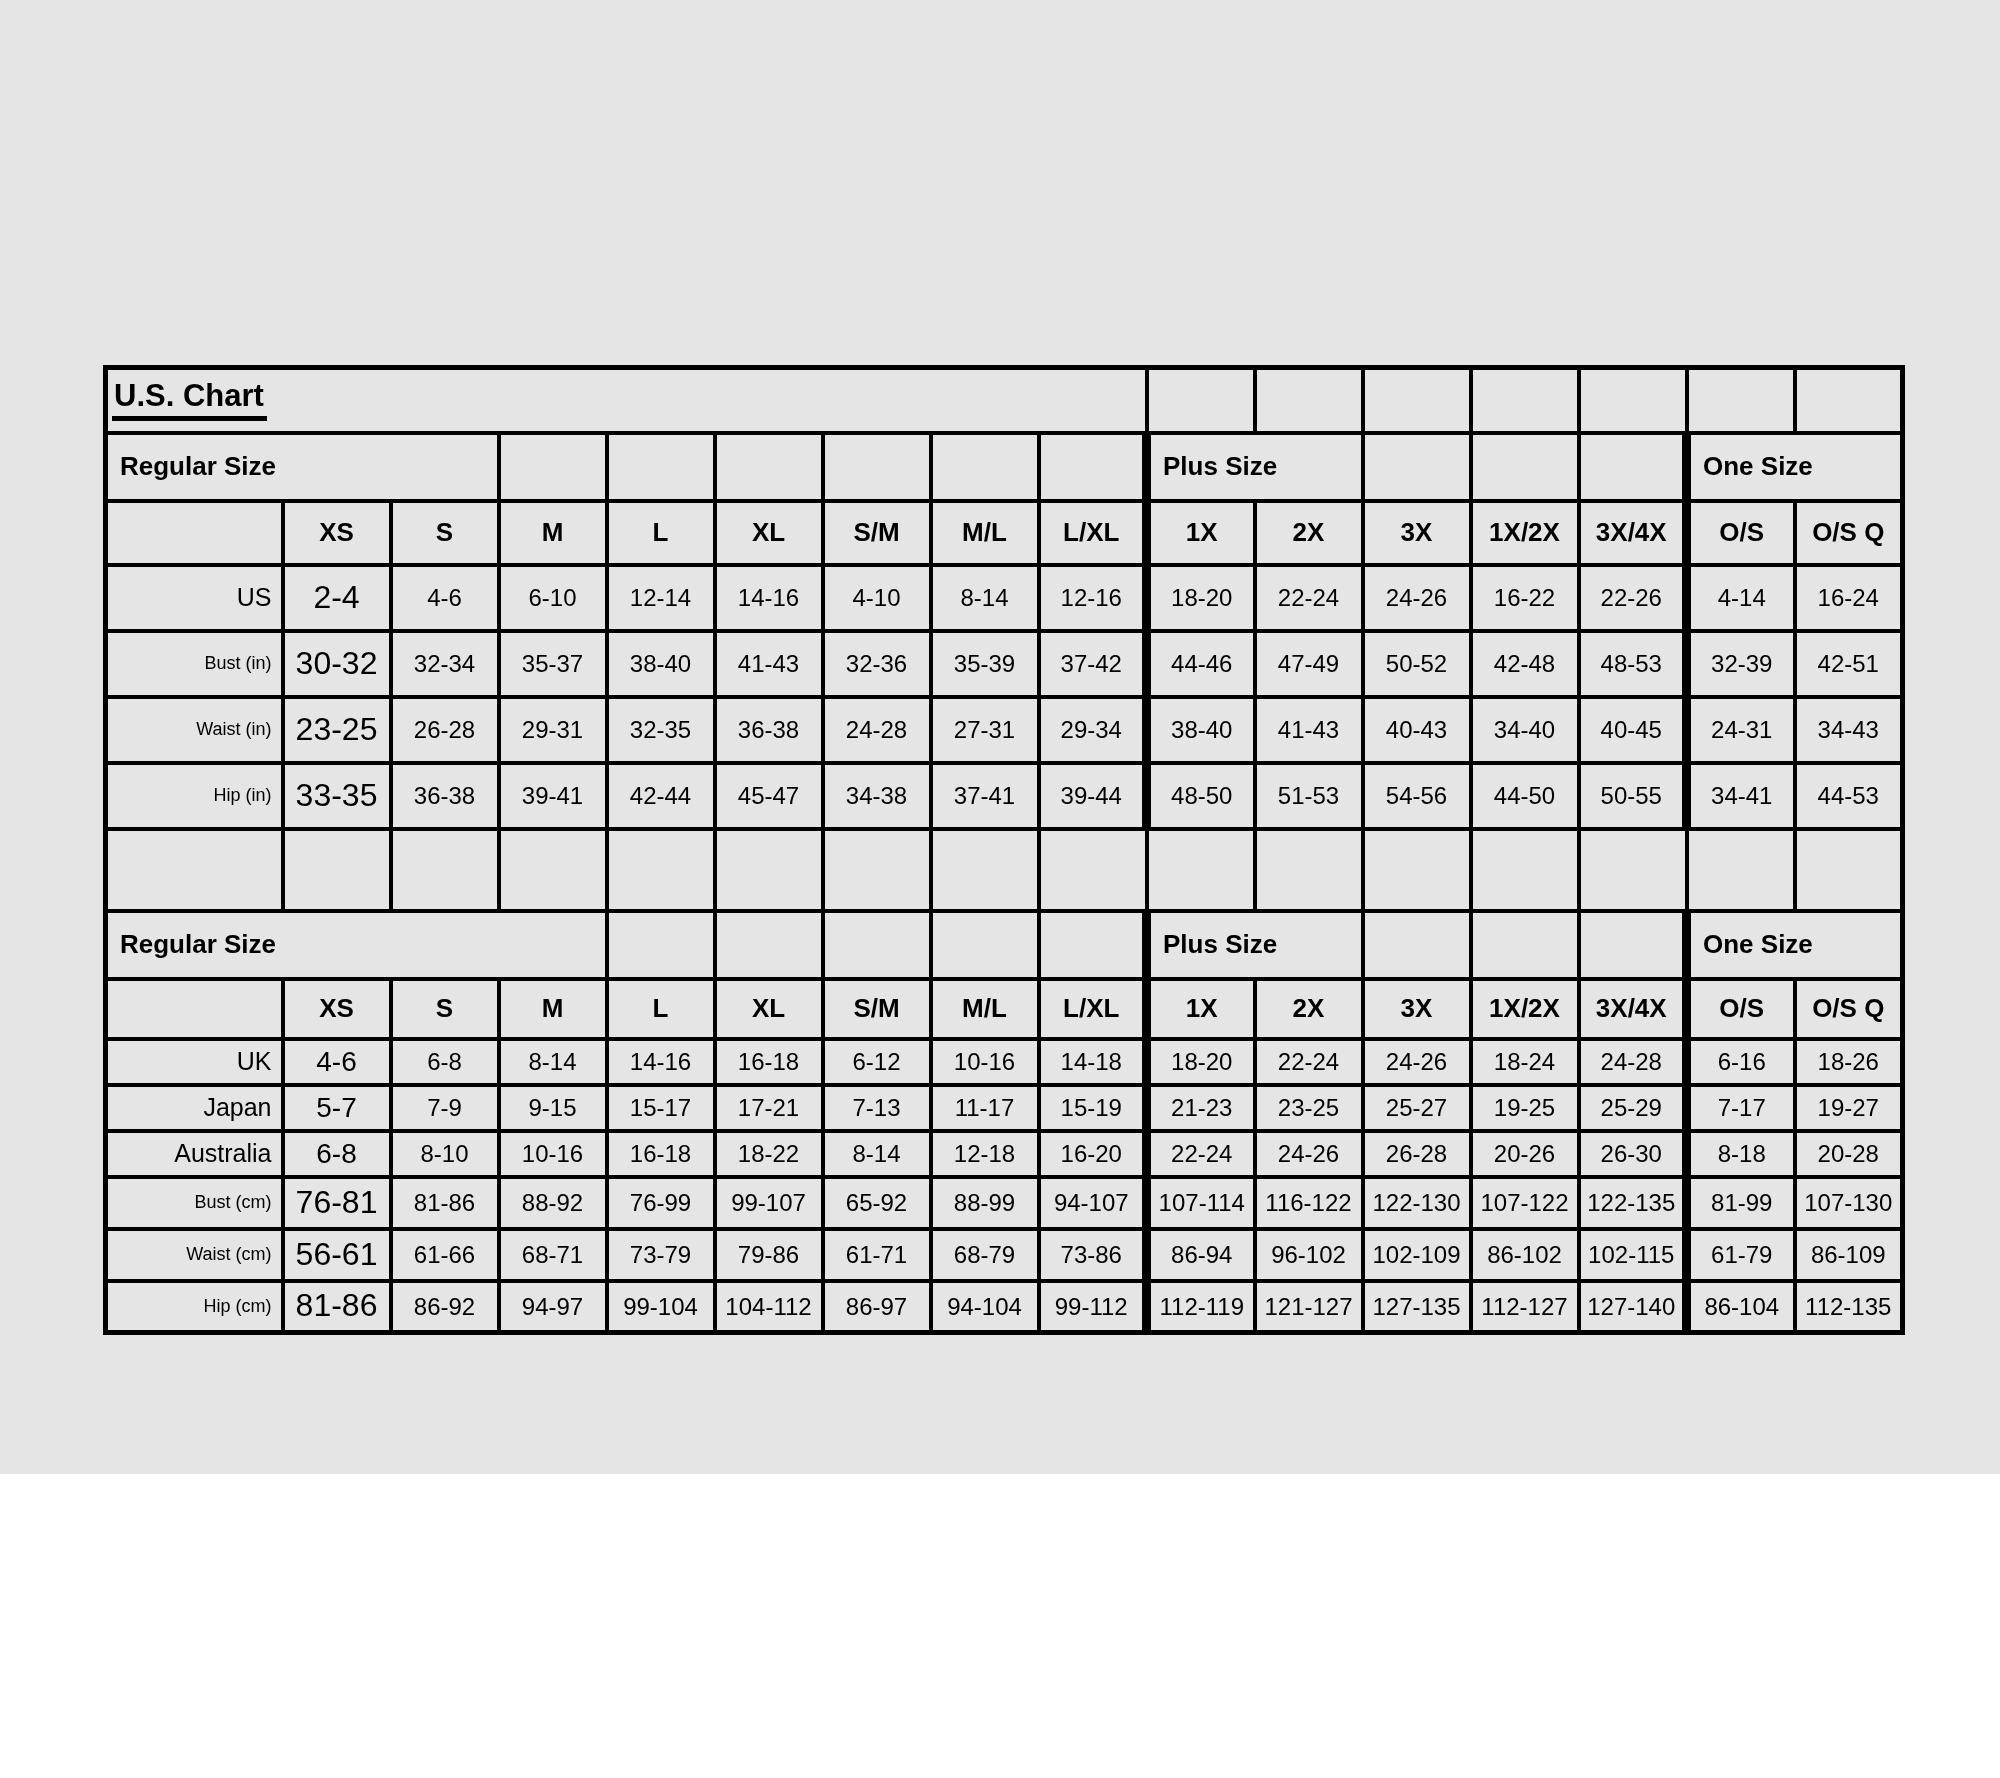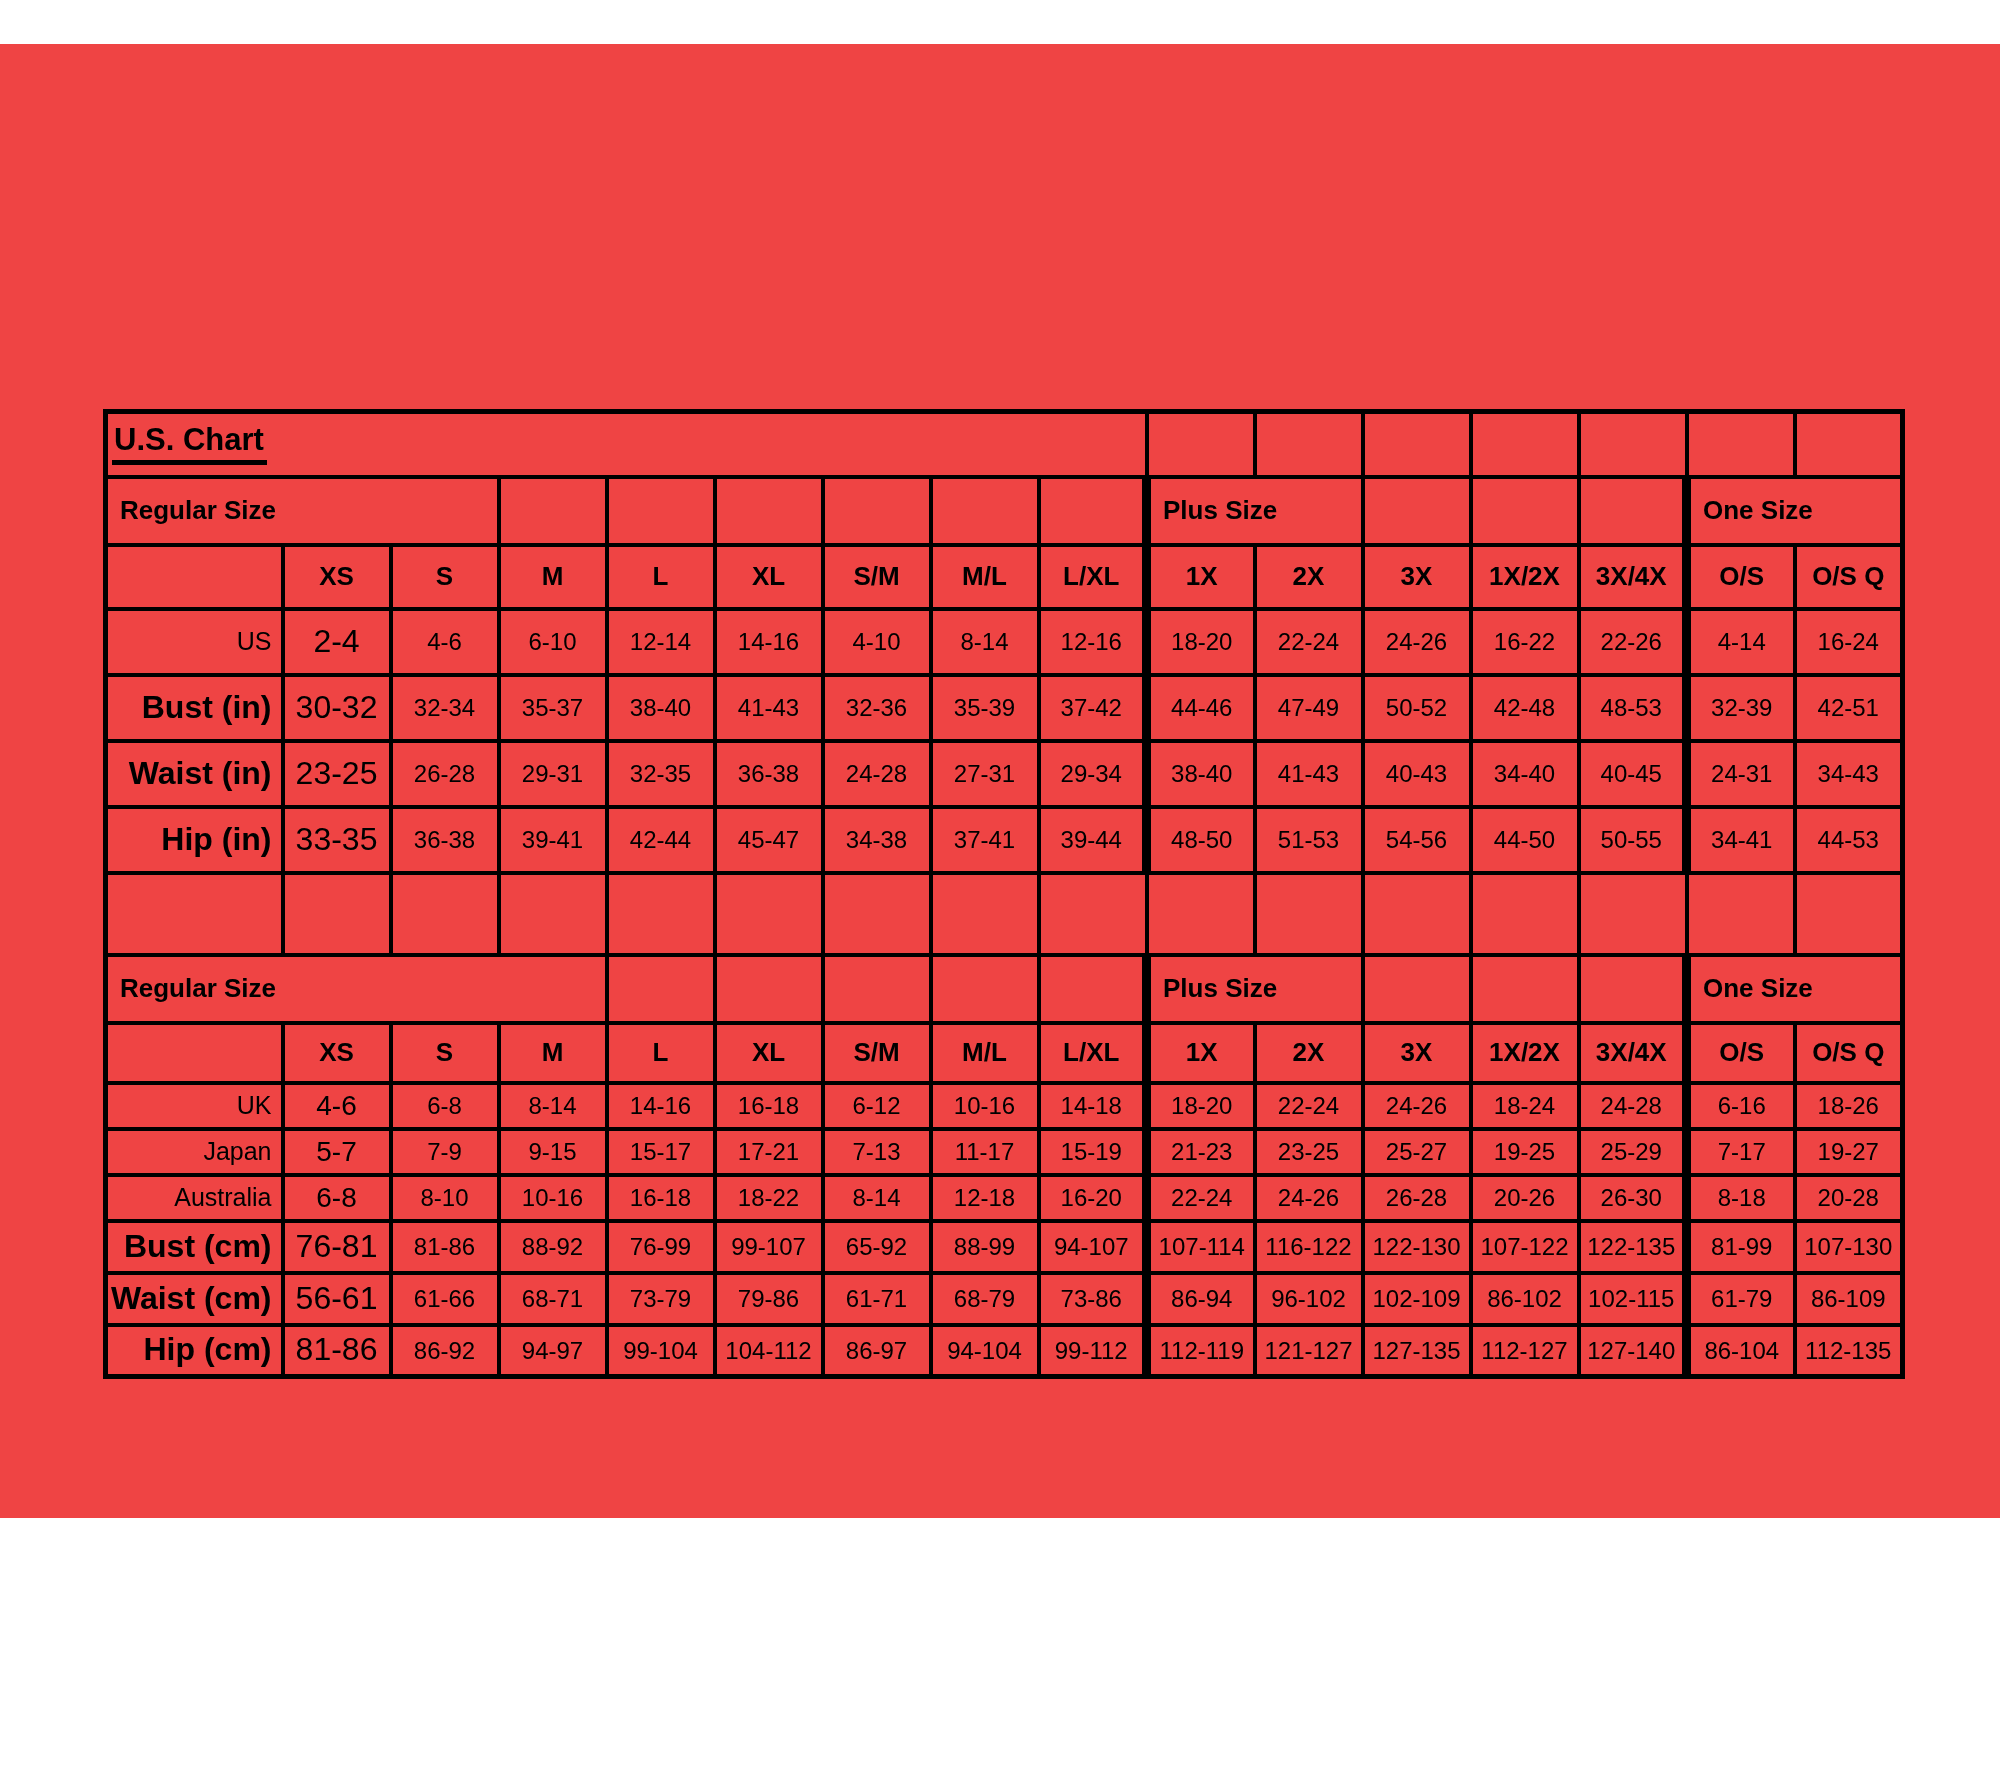--- a/index.html
+++ b/index.html
@@ -1,20 +1,20 @@
 <!DOCTYPE html>
 <html><head>
 <meta charset="utf-8">
 <style>
   html,body{margin:0;padding:0;}
   body{
     width:2000px;height:1778px;background:#ffffff;
     font-family:"Liberation Sans","DejaVu Sans",sans-serif;color:#000;
   }
-  .sheet{position:relative;width:2000px;height:1474px;background:#ef4444;overflow:hidden;margin-top:44px;}
+  .sheet{position:relative;width:2000px;height:1474px;background:#e5e5e5;overflow:hidden;}
 
   table.size-chart{
     position:absolute;left:103px;top:365px;
     border-collapse:collapse;table-layout:fixed;
     border:5px solid #000;
   }
   col.c-label{width:177px;}
   col.c-size{width:108px;}
 
   td{
@@ -40,21 +40,21 @@
   
   td.title-cell{text-align:left;padding-left:4px;}
   .title-underline{
     display:inline-block;font-weight:bold;font-size:31px;
     border-bottom:5px solid #000;padding:0 3px 3px 2px;
   }
   td.intl-title-cell{text-align:left;padding-left:3px;font-weight:bold;font-size:37px;}
   td.group-cell{text-align:left;padding-left:12px;font-weight:bold;font-size:26px;}
   td.header-cell{font-weight:bold;font-size:26px;}
   td.label-cell{text-align:right;padding-right:9px;font-size:25px;}
-  td.label-cell.bold{font-weight:bold;font-size:32px;}
+  td.label-cell.bold{font-weight:normal;font-size:18px;}
   td.value-cell{font-size:24px;}
   tbody.us td.xs{font-size:32px;}
   tbody.intl td.xs{font-size:28px;}
   tbody.intl tr.bold-row td.xs{font-size:32px;}
 </style>
 </head>
 <body>
 
 <div class="sheet">
   <table class="size-chart">

